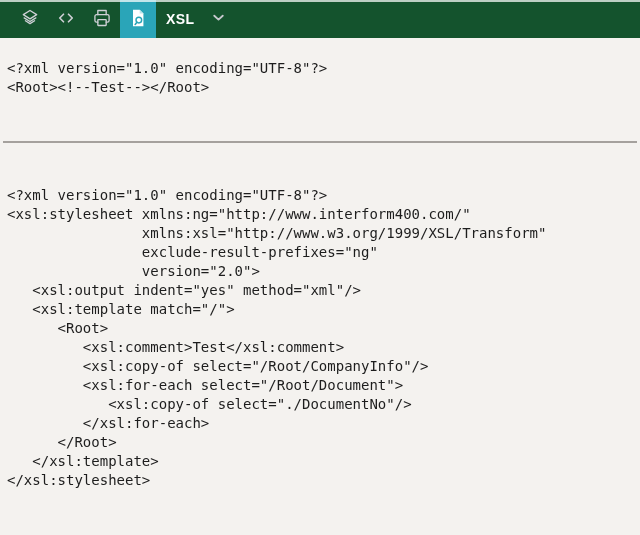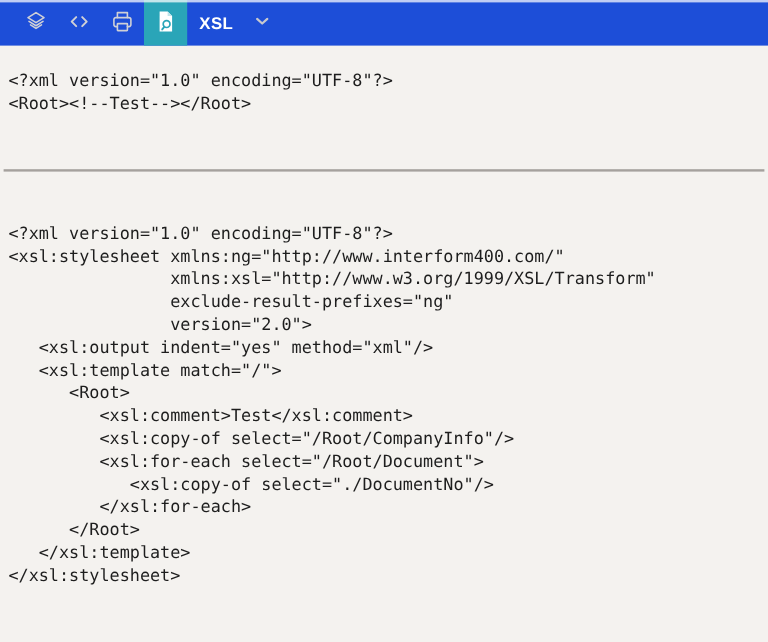--- a/index.html
+++ b/index.html
@@ -6,21 +6,21 @@
   html, body { margin: 0; padding: 0; }
   body {
     width: 640px; height: 535px; overflow: hidden;
     background: #f4f2ef;
     font-family: "Liberation Sans", sans-serif;
   }
   .screen { width: 640px; height: 535px; position: relative; }
 
   
   .toolbar {
-    position: relative; height: 38px; background: #1d4ed8;
+    position: relative; height: 38px; background: #14532d;
     display: flex; align-items: stretch;
   }
   .toolbar::before {
     content: ""; position: absolute; left: 0; top: 0; right: 0; height: 2px;
     background: rgba(255,255,255,0.72); z-index: 5; pointer-events: none;
   }
   .tb-btn {
     width: 36px; height: 38px; border: none; padding: 0; margin: 0;
     background: transparent; display: flex; align-items: center; justify-content: center;
     cursor: pointer;

